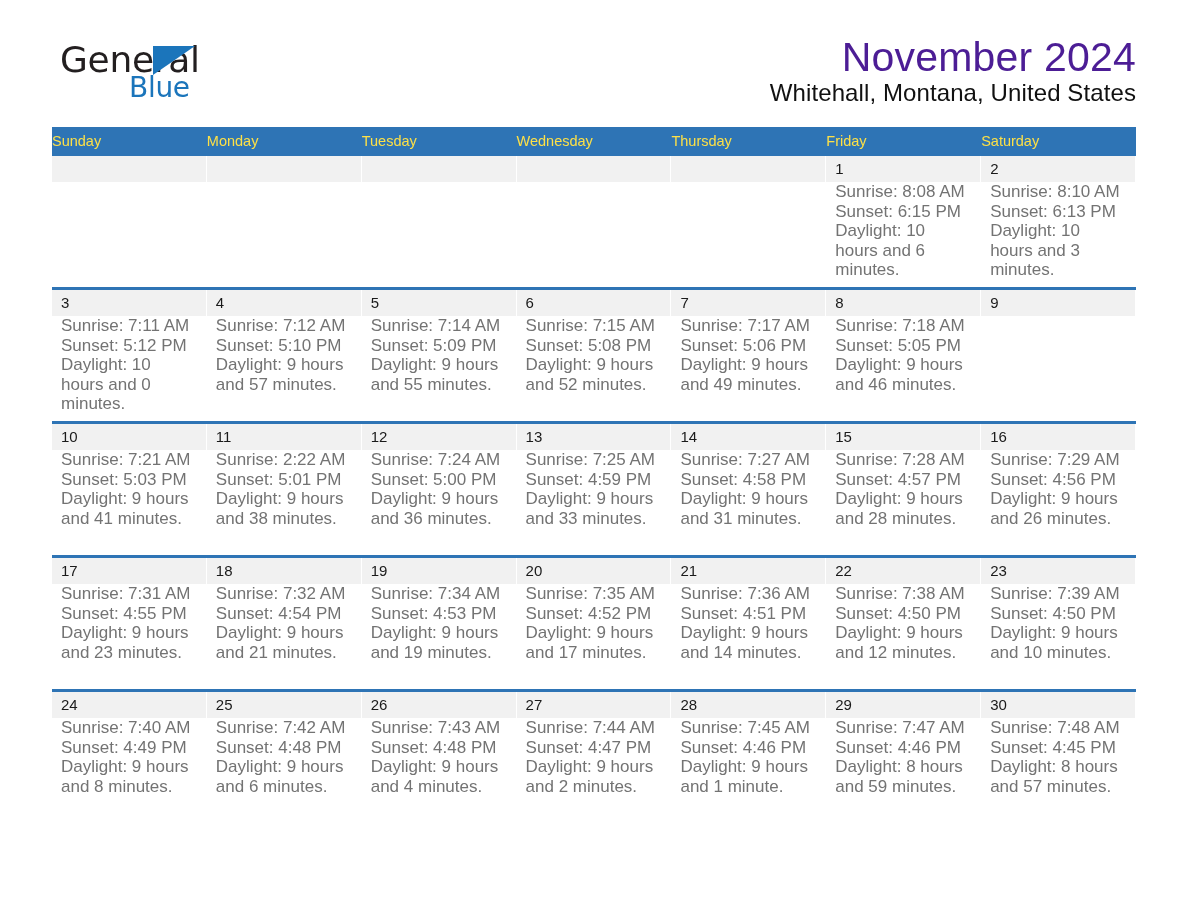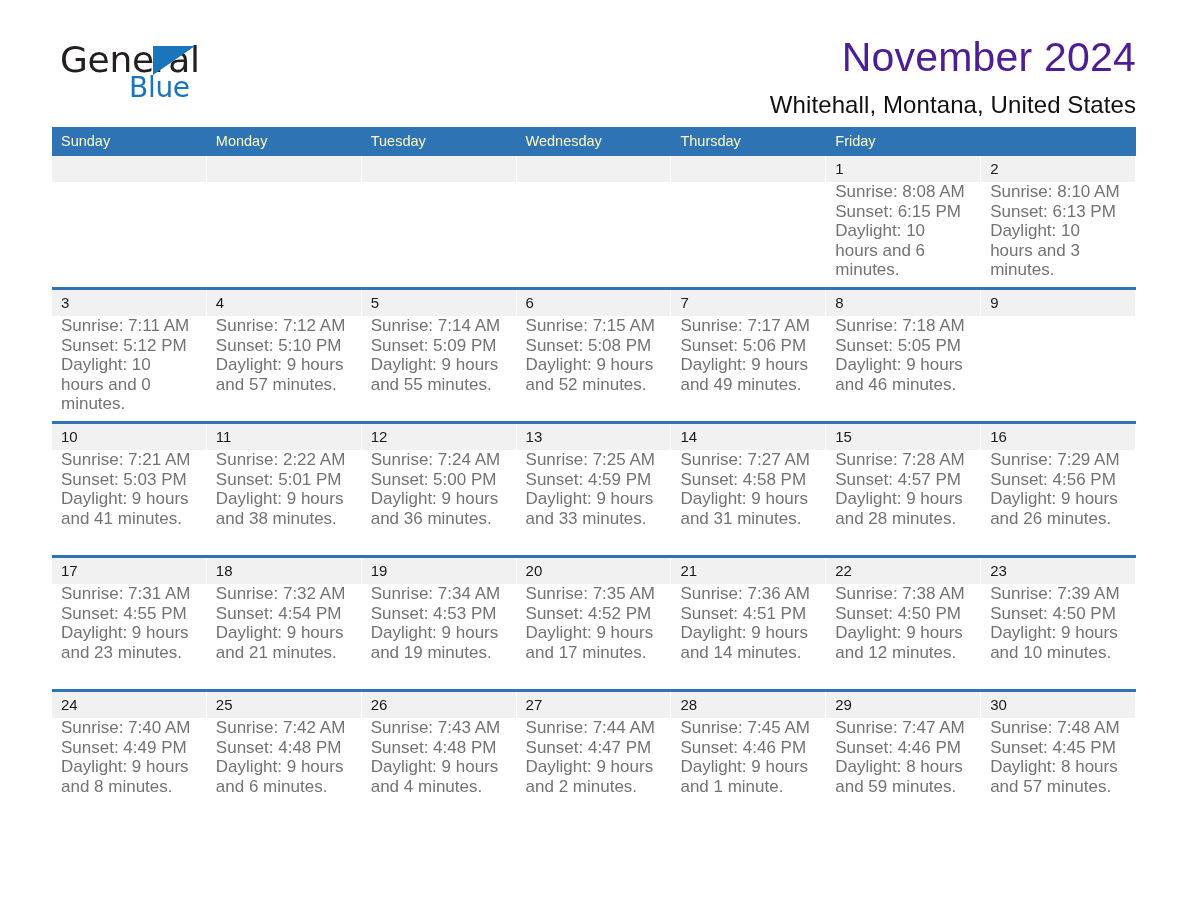--- a/index.html
+++ b/index.html
@@ -75,44 +75,43 @@
     margin-top: 36px;
   }
   .month-title {
     font-size: 41px;
     font-weight: 400;
     color: #4c1d95;
     letter-spacing: 0.2px;
     line-height: 1.05;
   }
   .location {
-    margin-top: 12px;
+    margin-top: 0;
     font-size: 24px;
     font-weight: 400;
     color: #111111;
     letter-spacing: 0.1px;
   }
 
   
   .calendar {
     width: 1084px;
     margin-top: 9px;
   }
 
   .weekday-row {
     display: grid;
     grid-template-columns: repeat(7, 1fr);
     background: #2e74b5;
     height: 29px;
   }
   .weekday {
-    color: #fef9c3;
+    color: #fde047;
     font-size: 14.5px;
     line-height: 29px;
-    padding-left: 9px;
     white-space: nowrap;
   }
 
   .week-row {
     display: grid;
     grid-template-columns: repeat(7, 1fr);
     border-top: 3px solid #2e74b5;
     height: 131px;
   }
   .week-row.first {
@@ -174,20 +173,21 @@
   </div>
 
   <div class="calendar">
     <div class="weekday-row" id="weekday-row">
         <div class="weekday">Sunday</div>
         <div class="weekday">Monday</div>
         <div class="weekday">Tuesday</div>
         <div class="weekday">Wednesday</div>
         <div class="weekday">Thursday</div>
         <div class="weekday">Friday</div>
+        <div class="weekday">Saturday</div>
       </div>
     <div id="weeks-container">
         <div class="week-row first">
           <div class="day-cell empty">
             <div class="daynum-band">
               <div class="daynum"></div>
             </div>
           </div>
           <div class="day-cell empty">
             <div class="daynum-band">

